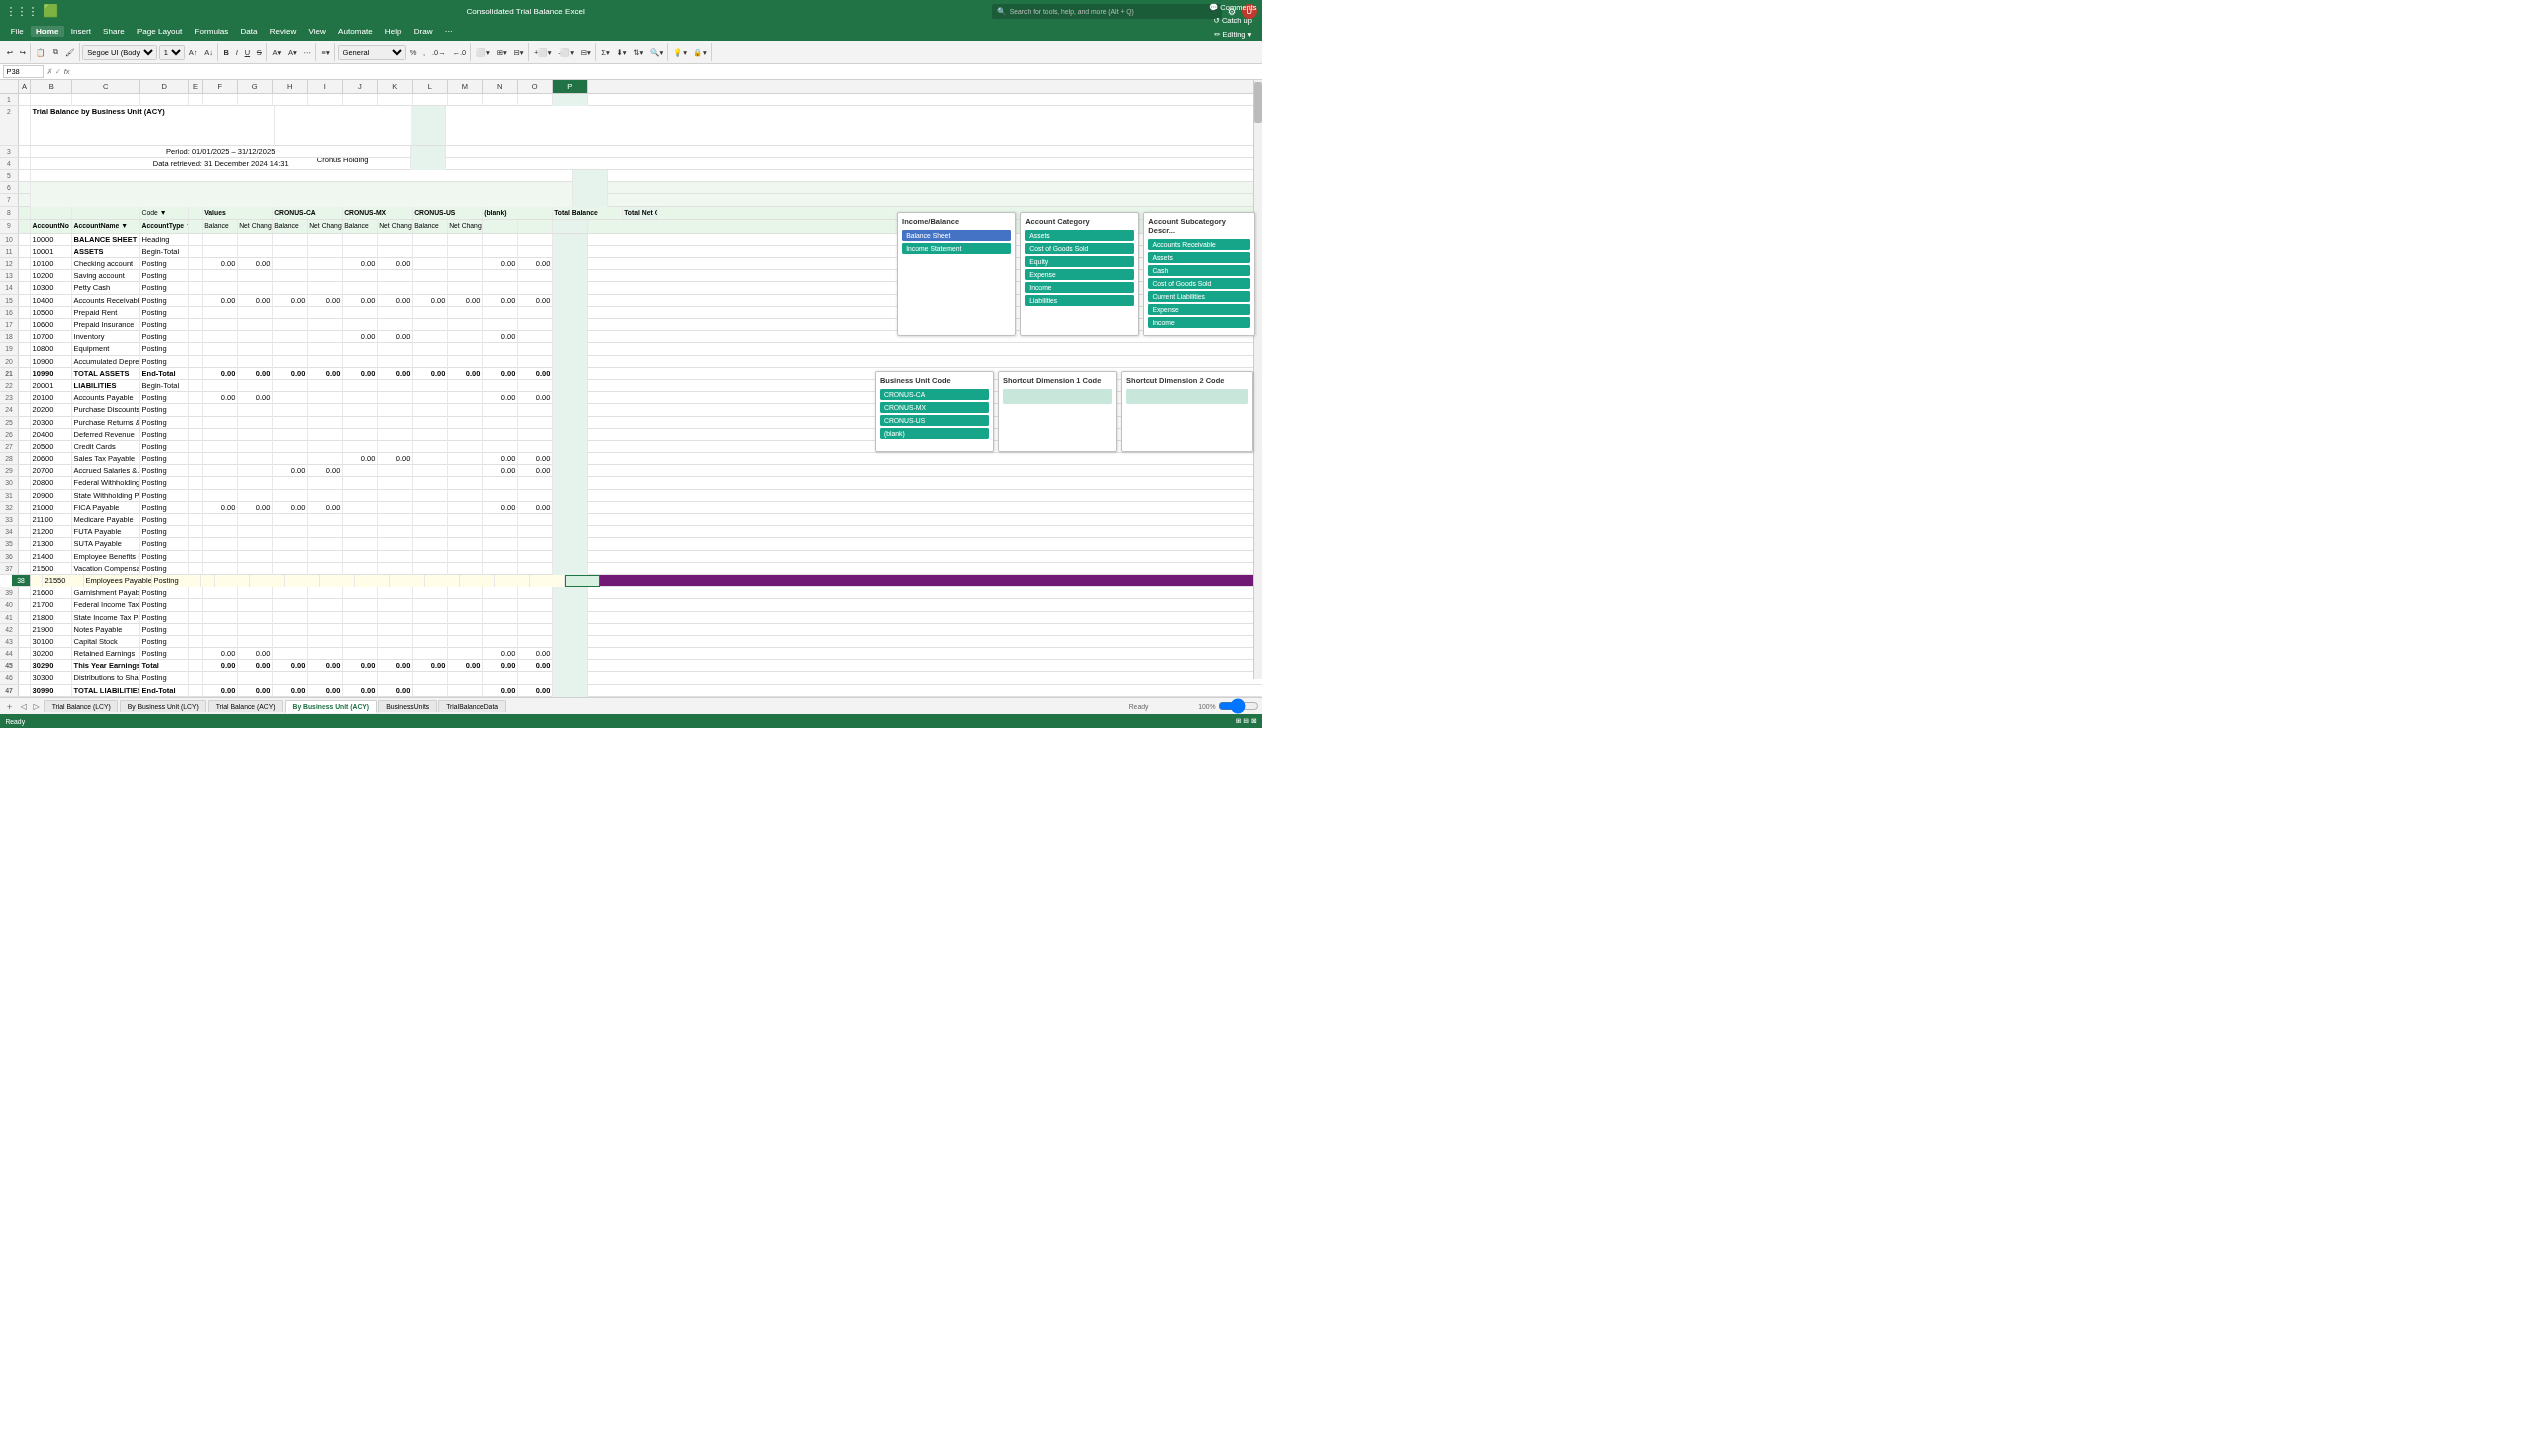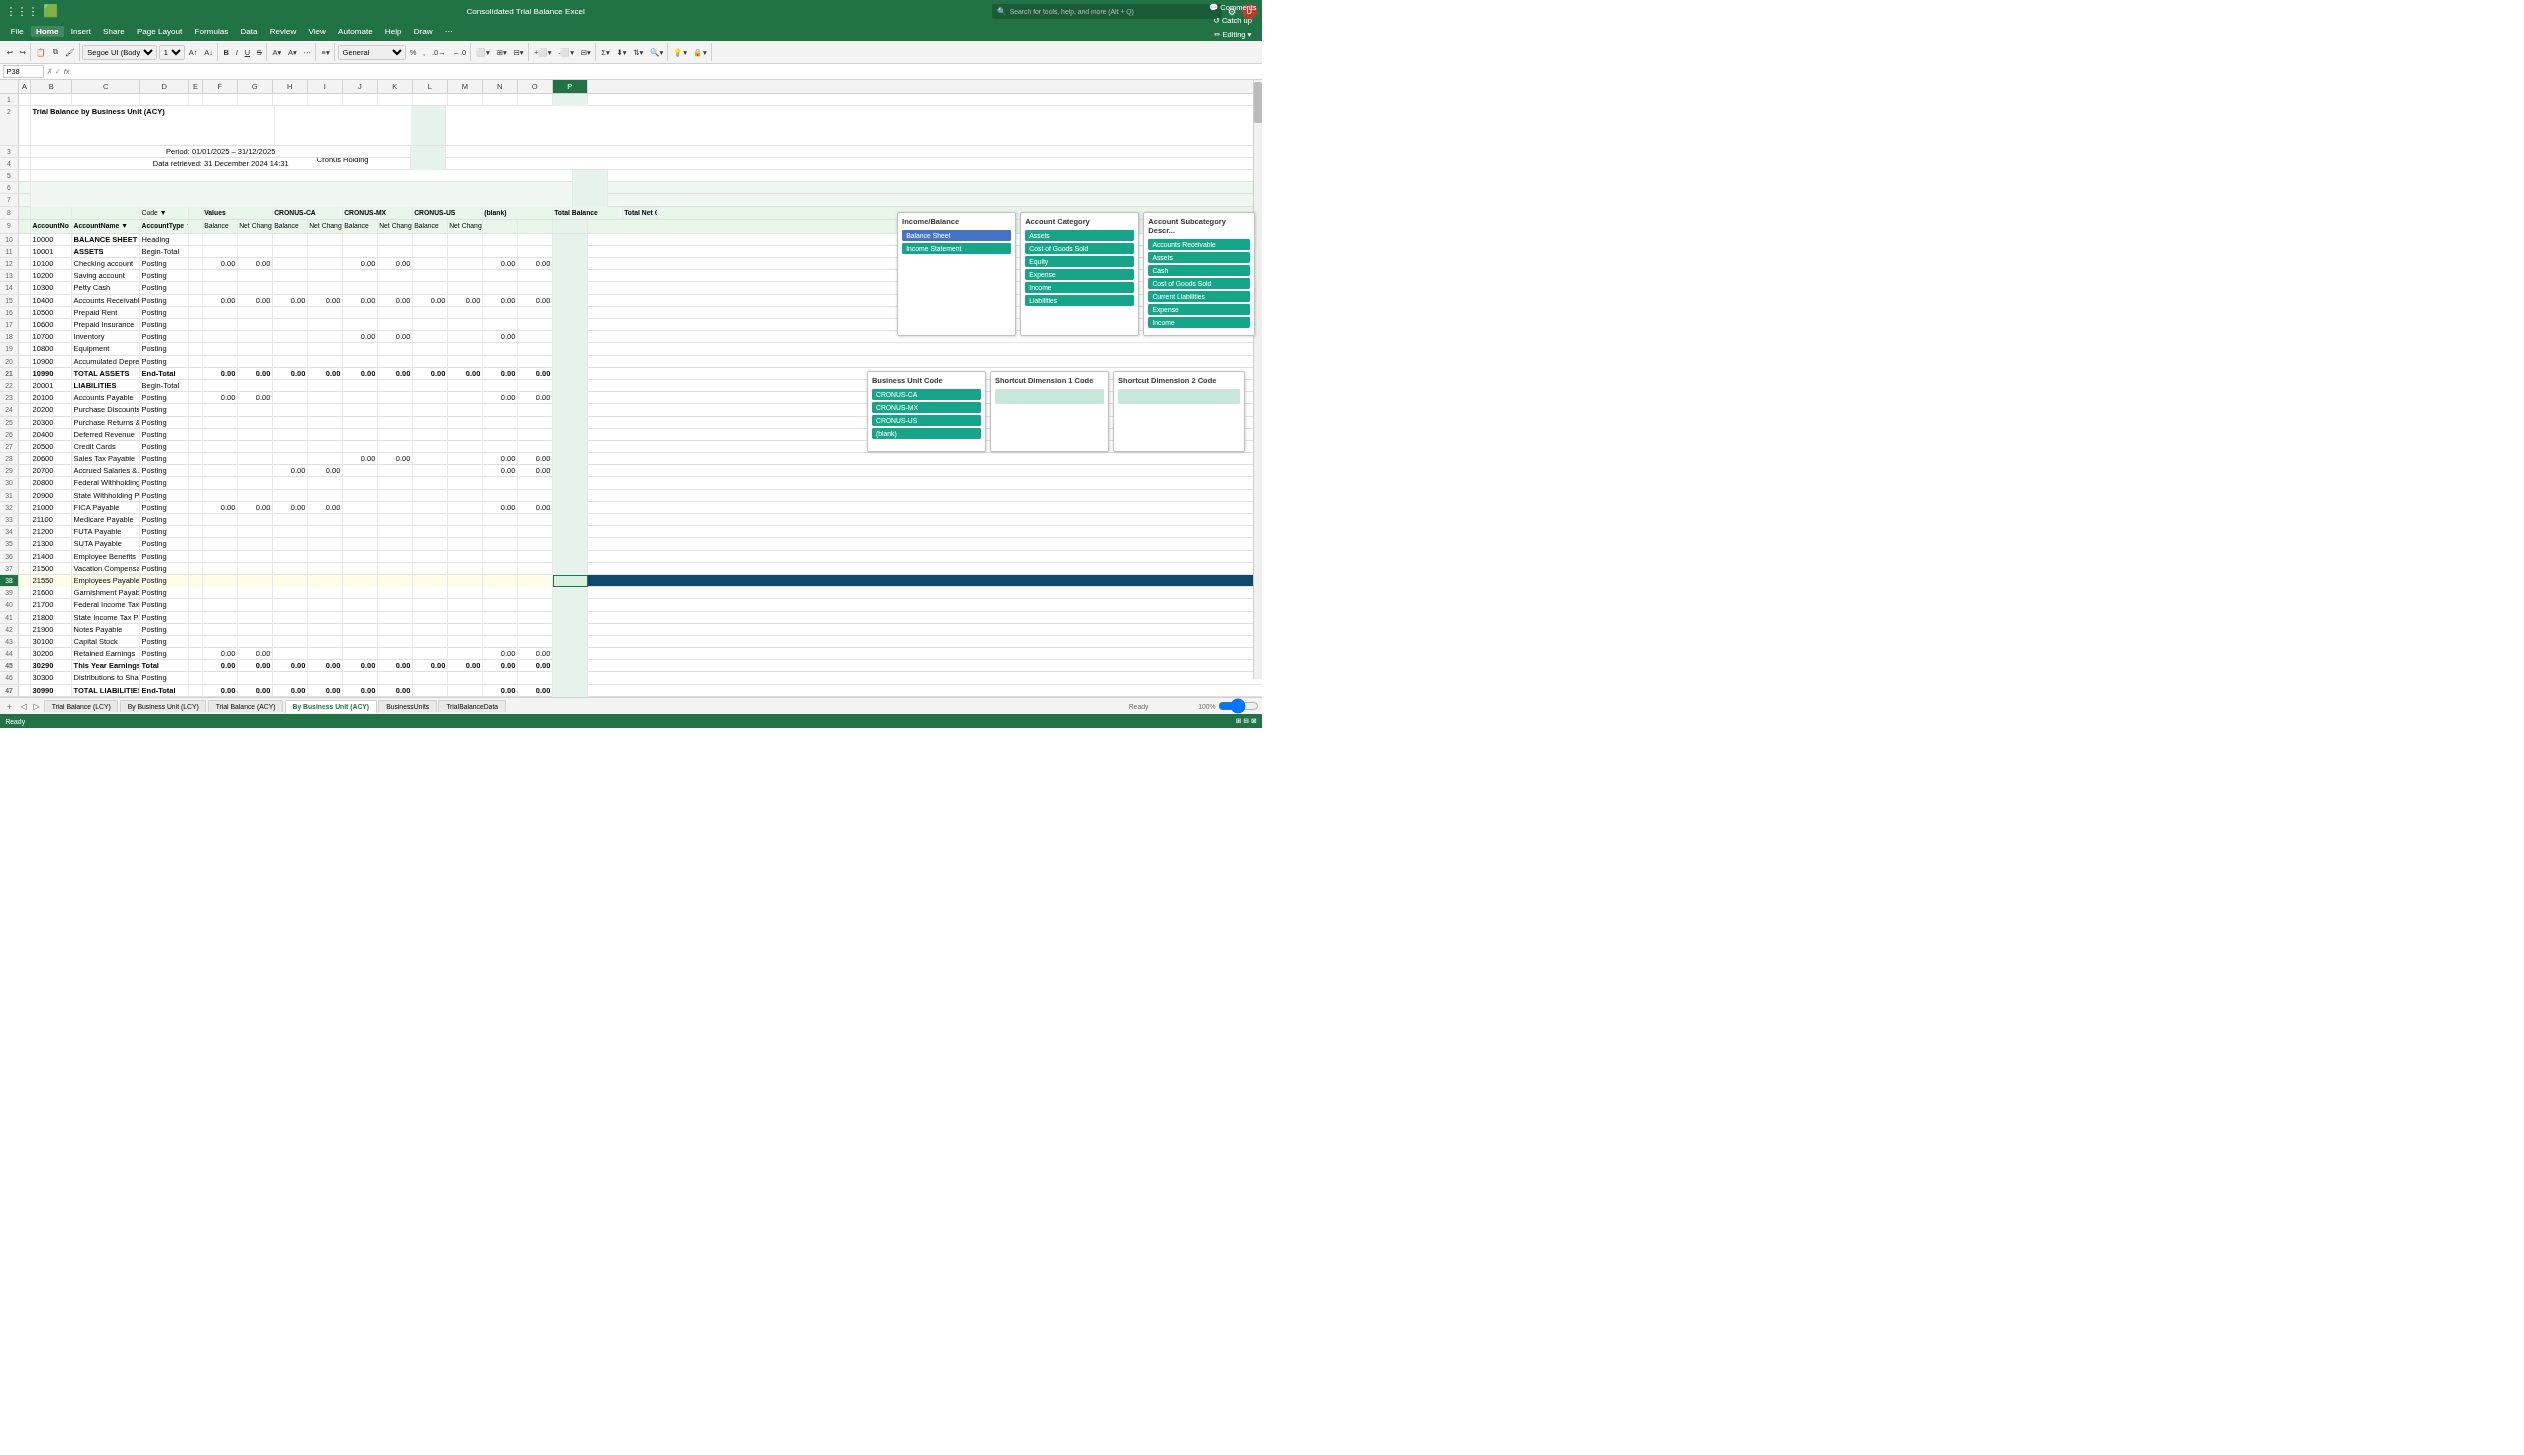--- a/index.html
+++ b/index.html
@@ -902,21 +902,21 @@
             <div class="cell w-i"></div>
           <div class="cell w-j"></div>
             <div class="cell w-k"></div>
           <div class="cell w-l"></div>
             <div class="cell w-m"></div>
           <div class="cell w-n"></div>
             <div class="cell w-o"></div>
           <div class="cell w-p active-col"></div>
         </div>
 
-        <div class="sheet-row" style="background:#0c4a6e;">
+        <div class="sheet-row" style="background:#701a75;margin-left:12px;">
           <div class="row-num active">38</div>
           <div class="cell w-a" style="background:#fffde7;"></div>
           <div class="cell w-b" style="background:#fffde7;">21550</div>
           <div class="cell w-c" style="background:#fffde7;">Employees Payable...</div>
           <div class="cell w-d" style="background:#fffde7;">Posting</div>
           <div class="cell w-e" style="background:#fffde7;"></div>
           <div class="cell w-f" style="background:#fffde7;"></div>
           <div class="cell w-g" style="background:#fffde7;"></div>
           <div class="cell w-h" style="background:#fffde7;"></div>
           <div class="cell w-i" style="background:#fffde7;"></div>
@@ -1135,21 +1135,21 @@
         <span class="filter-chip chip-teal">Accounts Receivable</span>
         <span class="filter-chip chip-teal">Assets</span>
         <span class="filter-chip chip-teal">Cash</span>
         <span class="filter-chip chip-teal">Cost of Goods Sold</span>
         <span class="filter-chip chip-teal">Current Liabilities</span>
         <span class="filter-chip chip-teal">Expense</span>
         <span class="filter-chip chip-teal">Income</span>
       </div>
     </div>
 
-    <div style="position:absolute; top:291px; right:17px; display:flex; gap:4.1px; z-index:10;">
+    <div style="position:absolute; top:291px; right:9px; display:flex; gap:4.1px; z-index:10;">
 
       <div class="filter-box" style="width:119px;">
         <div class="filter-box-title">Business Unit Code</div>
         <span class="filter-chip chip-teal">CRONUS-CA</span>
         <span class="filter-chip chip-teal">CRONUS-MX</span>
         <span class="filter-chip chip-teal">CRONUS-US</span>
         <span class="filter-chip chip-teal">(blank)</span>
       </div>
 
       <div class="filter-box" style="width:119px; min-height:81px;">

